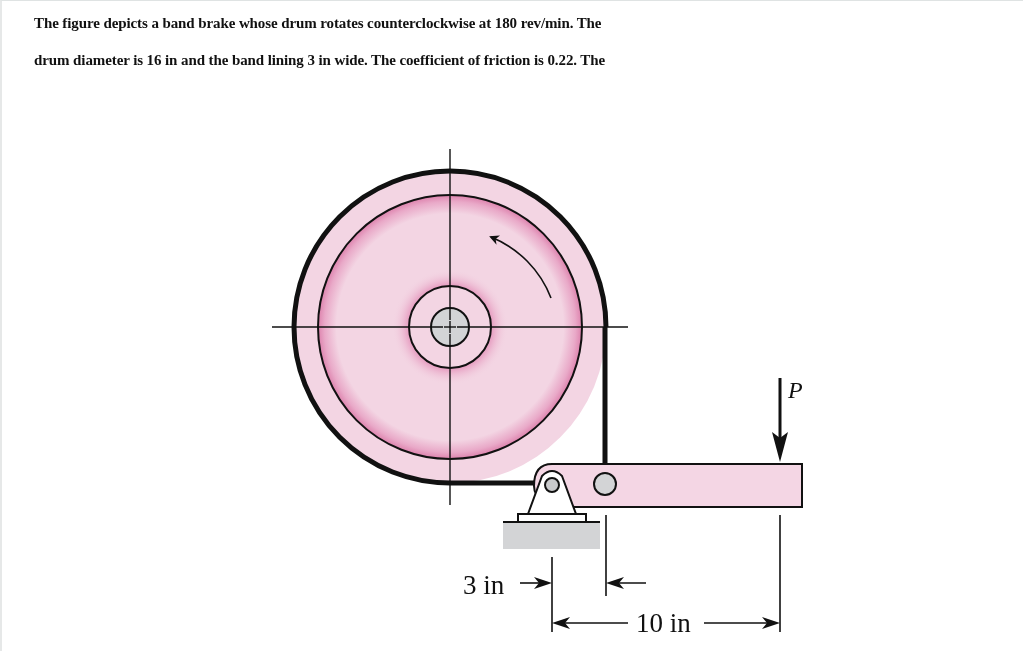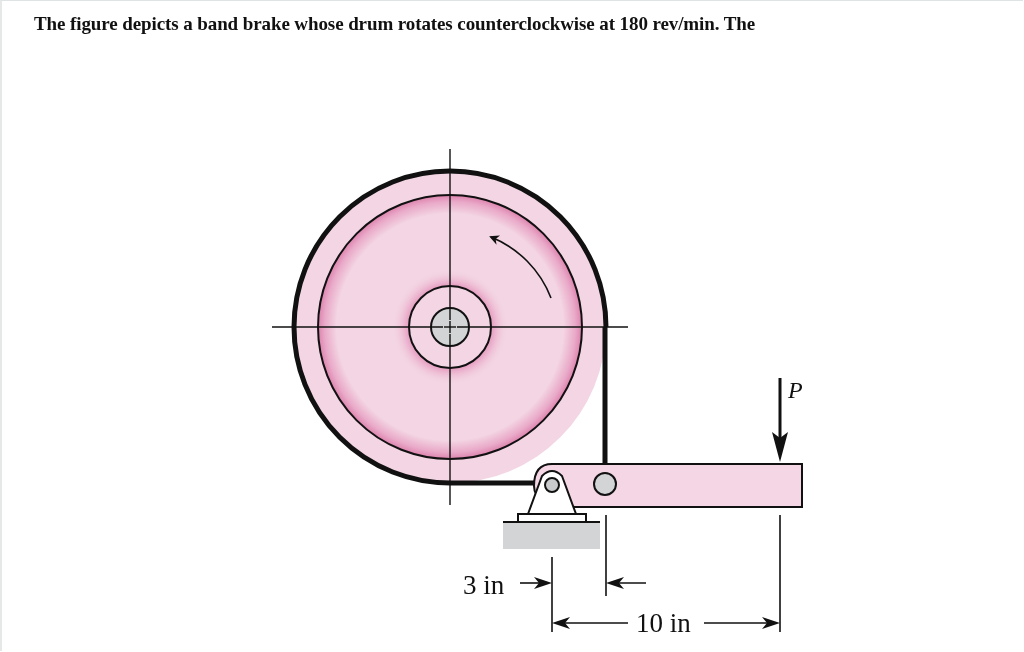--- a/index.html
+++ b/index.html
@@ -4,34 +4,35 @@
 <style>
   html, body { margin:0; padding:0; background:#ffffff; }
   body { width:1024px; height:652px; position:relative; overflow:hidden; }
   .frame {
     position:absolute; left:0; top:0; width:1023px; height:651px;
     border-left:2px solid #e6e8e8; border-top:1px solid #dfe3e3; box-sizing:border-box;
   }
   .problem-text {
     position:absolute; left:34px; top:5px; width:975px;
     font-family:"Liberation Serif", "DejaVu Serif", serif;
-    font-weight:bold; font-size:19px; line-height:37px; color:#111;
+    font-weight:bold; font-size:15px; line-height:37px; color:#111;
     letter-spacing:-0.1px;
   }
   .problem-text span { display:block; white-space:nowrap; }
   svg.figure { position:absolute; left:0; top:0; }
   .label-serif { font-family:"Liberation Serif", "DejaVu Serif", serif; fill:#111; }
 </style>
 </head>
 <body>
 
 <div class="frame"></div>
 
 <div class="problem-text">
   <span>The figure depicts a band brake whose drum rotates counterclockwise at 180 rev/min. The</span>
+  <span>drum diameter is 16 in and the band lining 3 in wide. The coefficient of friction is 0.22. The</span>
 </div>
 
 <svg class="figure" width="1024" height="652" viewBox="0 0 1024 652" xmlns="http://www.w3.org/2000/svg">
   <defs>
     <radialGradient id="drumShade" cx="450" cy="327" r="132" gradientUnits="userSpaceOnUse">
       <stop offset="0" stop-color="#f3d5e3"></stop>
       <stop offset="0.86" stop-color="#f3d5e3"></stop>
       <stop offset="0.95" stop-color="#e9a9c8"></stop>
       <stop offset="1" stop-color="#dd82ad"></stop>
     </radialGradient>

